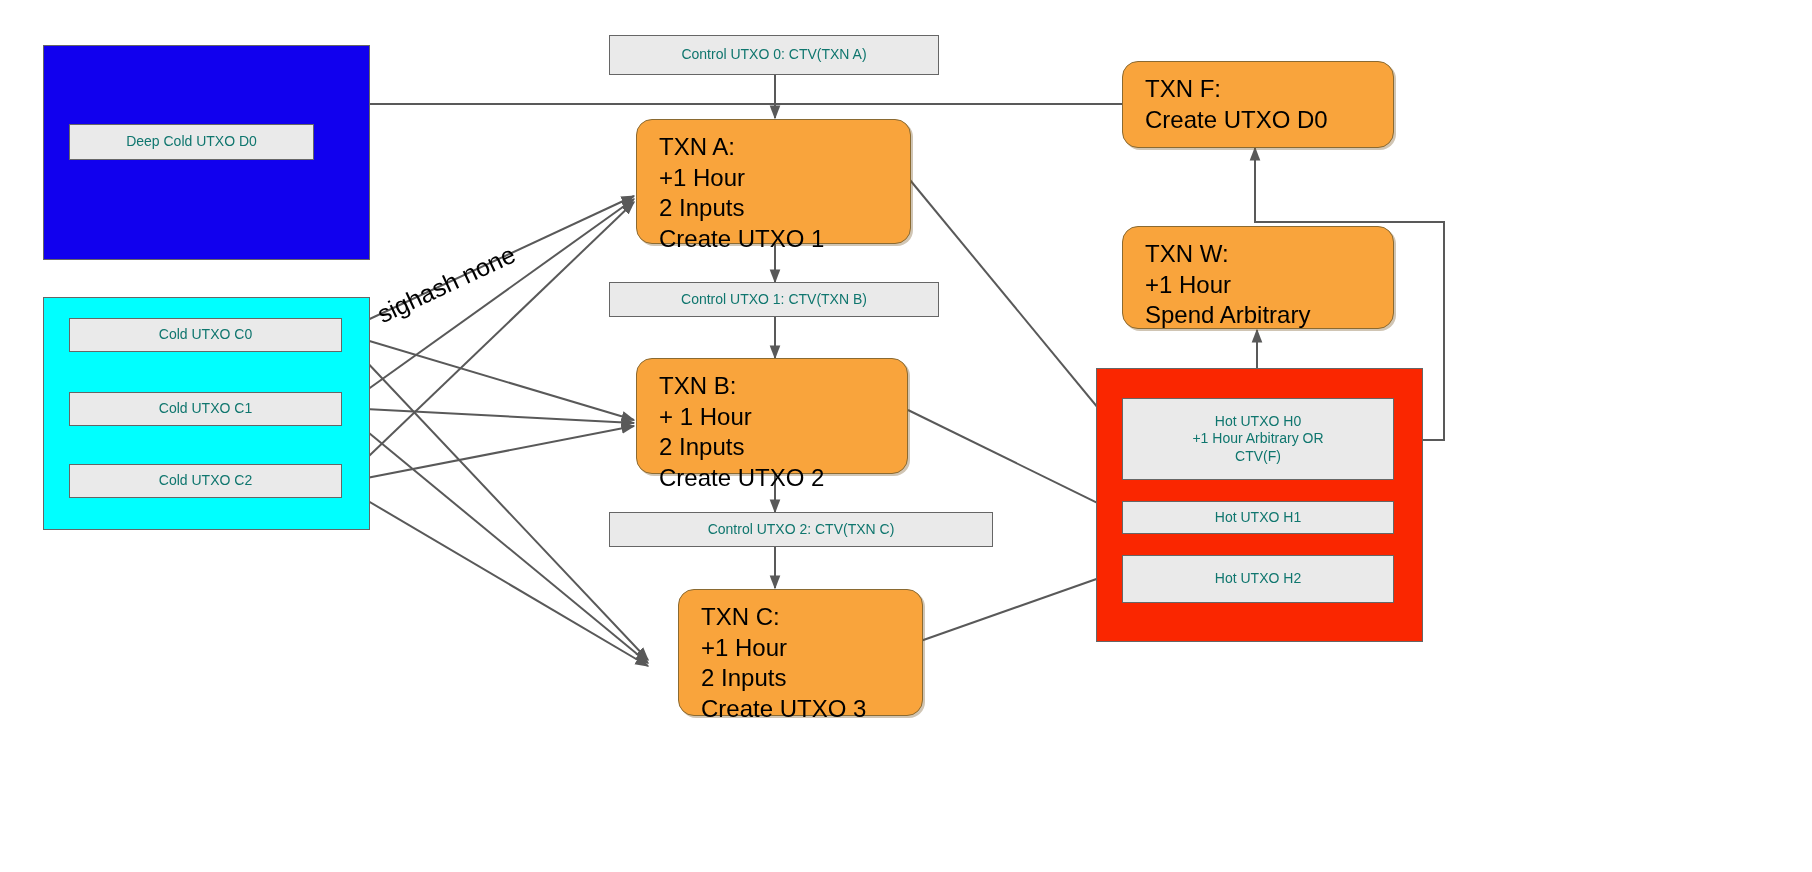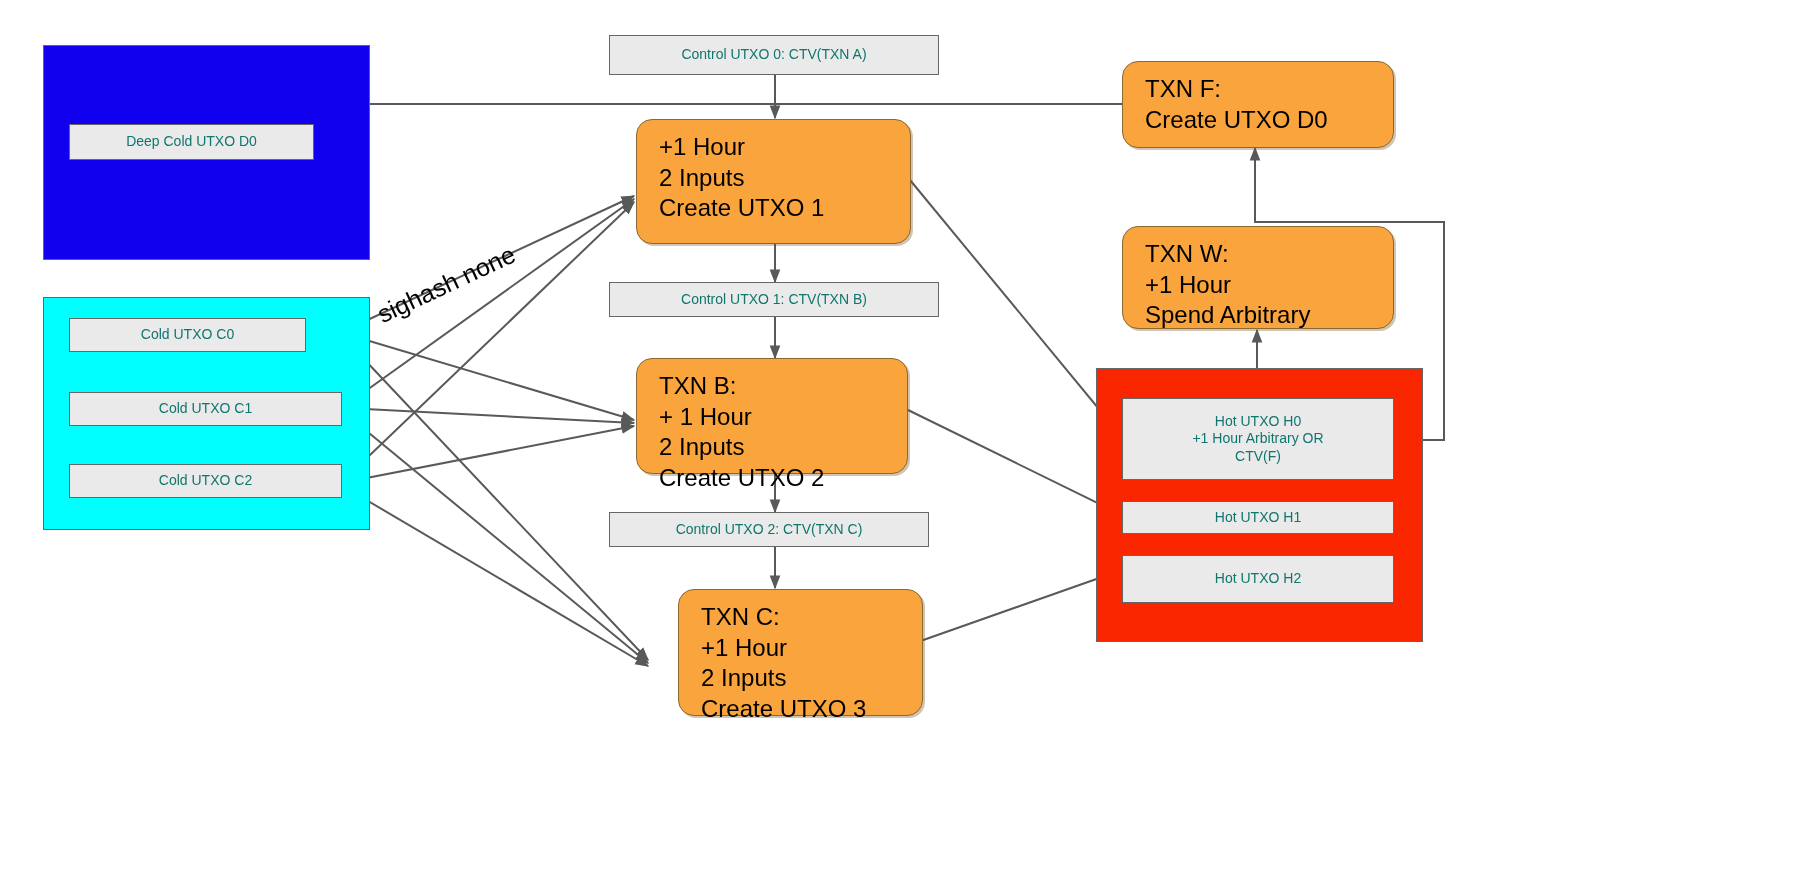--- a/index.html
+++ b/index.html
@@ -122,52 +122,53 @@
   </svg>
 
   <div class="node zone zone-deepcold" style="left:43px; top:45px; width:327px; height:215px;"></div>
 
   <div class="node chip" style="left:69px; top:92px; width:245px; height:36px;margin-top:32px;">
     <span>Deep Cold UTXO D0</span>
   </div>
 
   <div class="node zone zone-cold" style="left:43px; top:297px; width:327px; height:233px;"></div>
 
-  <div class="node chip" style="left:69px; top:318px; width:237px; height:34px;justify-content:center;">
+  <div class="node chip" style="left:69px; top:318px; width:273px; height:34px;justify-content:center;">
     <span>Cold UTXO C0</span>
   </div>
   <div class="node chip" style="left:69px; top:392px; width:273px; height:34px;">
     <span>Cold UTXO C1</span>
   </div>
   <div class="node chip" style="left:69px; top:464px; width:273px; height:34px;">
     <span>Cold UTXO C2</span>
   </div>
 
   <div class="node chip" style="left:609px; top:35px; width:330px; height:40px;">
     <span>Control UTXO 0: CTV(TXN A)</span>
   </div>
 
   <div class="node txn" style="left:636px; top:119px; width:275px; height:125px;">
+    <span class="ln">TXN A:</span>
     <span class="ln">+1 Hour</span>
     <span class="ln">2 Inputs</span>
     <span class="ln">Create UTXO 1</span>
   </div>
 
   <div class="node chip" style="left:609px; top:282px; width:330px; height:35px;">
     <span>Control UTXO 1: CTV(TXN B)</span>
   </div>
 
   <div class="node txn" style="left:636px; top:358px; width:272px; height:116px;">
     <span class="ln">TXN B:</span>
     <span class="ln">+ 1 Hour</span>
     <span class="ln">2 Inputs</span>
     <span class="ln">Create UTXO 2</span>
   </div>
 
-  <div class="node chip" style="left:609px; top:512px; width:320px; height:35px;">
+  <div class="node chip" style="left:609px; top:512px; width:384px; height:35px;">
     <span>Control UTXO 2: CTV(TXN C)</span>
   </div>
 
   <div class="node txn" style="left:650px; top:589px; width:245px; height:127px;margin-left:28px;">
     <span class="ln">TXN C:</span>
     <span class="ln">+1 Hour</span>
     <span class="ln">2 Inputs</span>
     <span class="ln">Create UTXO 3</span>
   </div>
 

